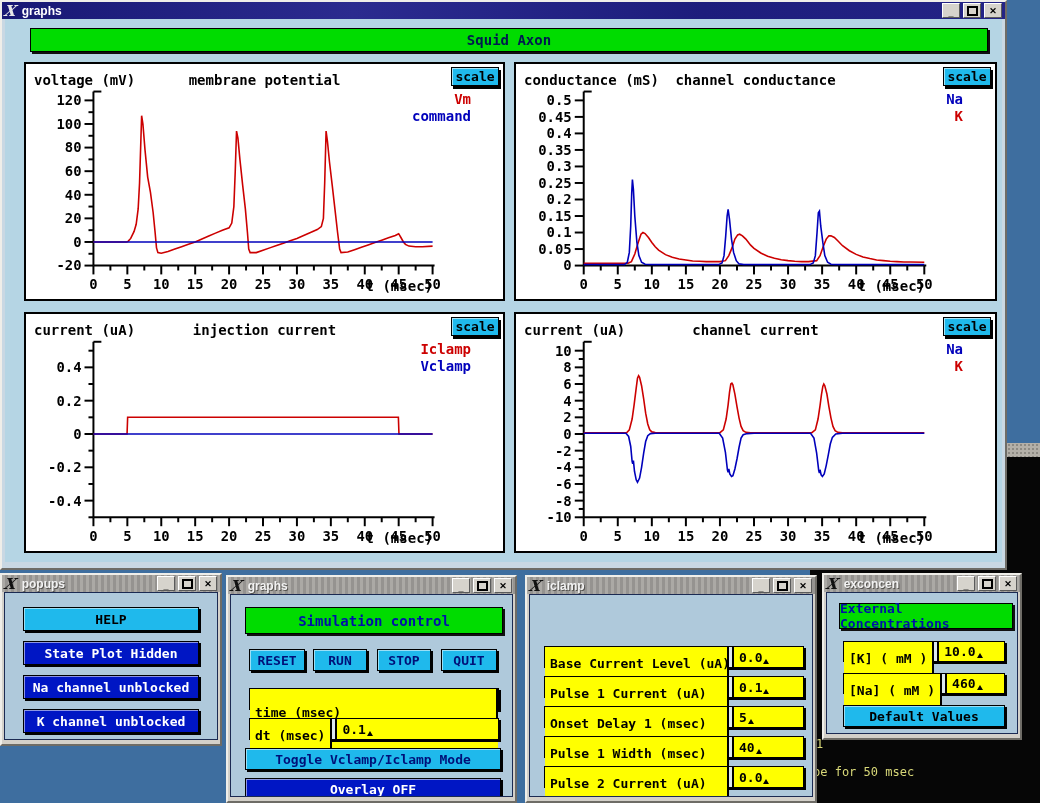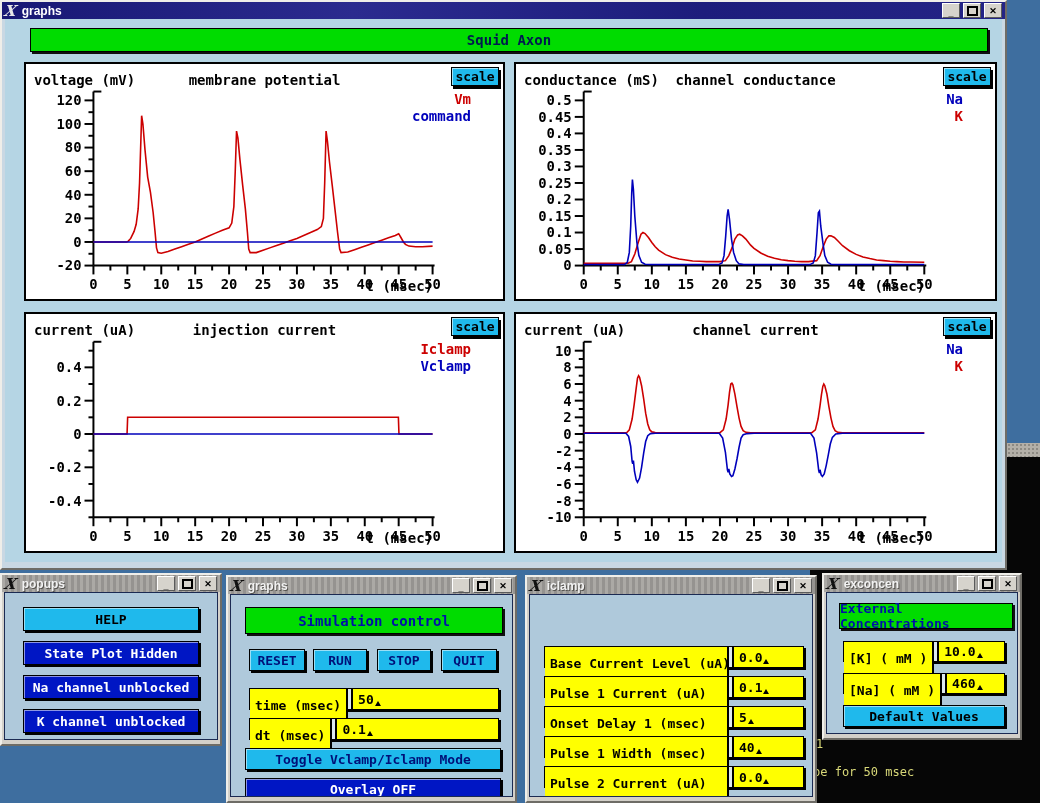--- a/index.html
+++ b/index.html
@@ -431,21 +431,21 @@
         </span>
       <span class="winbtn">✕</span>
     </span>
   </div>
   <div class="content">
     <div class="banner" style="left:14px;top:12px;width:256px;height:25px;font-size:14px;">Simulation control</div>
     <div class="btn3d cyan" style="left:18px;top:54px;width:56px;height:22px;">RESET</div>
     <div class="btn3d cyan" style="left:82px;top:54px;width:54px;height:22px;">RUN</div>
     <div class="btn3d cyan" style="left:146px;top:54px;width:54px;height:22px;">STOP</div>
     <div class="btn3d cyan" style="left:210px;top:54px;width:56px;height:22px;">QUIT</div>
-    <div class="frow" style="left:18px;top:93px;width:250px;height:22px;">
+    <div class="frow" style="left:18px;top:93px;width:250px;height:22px;flex-direction:column;">
       <span class="flabel">time (msec)</span>
       <span class="fval">
           <span>50</span>
           <span class="caret"></span>
         </span>
     </div>
     <div class="frow" style="left:18px;top:123px;width:250px;height:22px;">
       <span class="flabel">dt (msec)</span>
       <span class="fval">
           <span>0.1</span>

